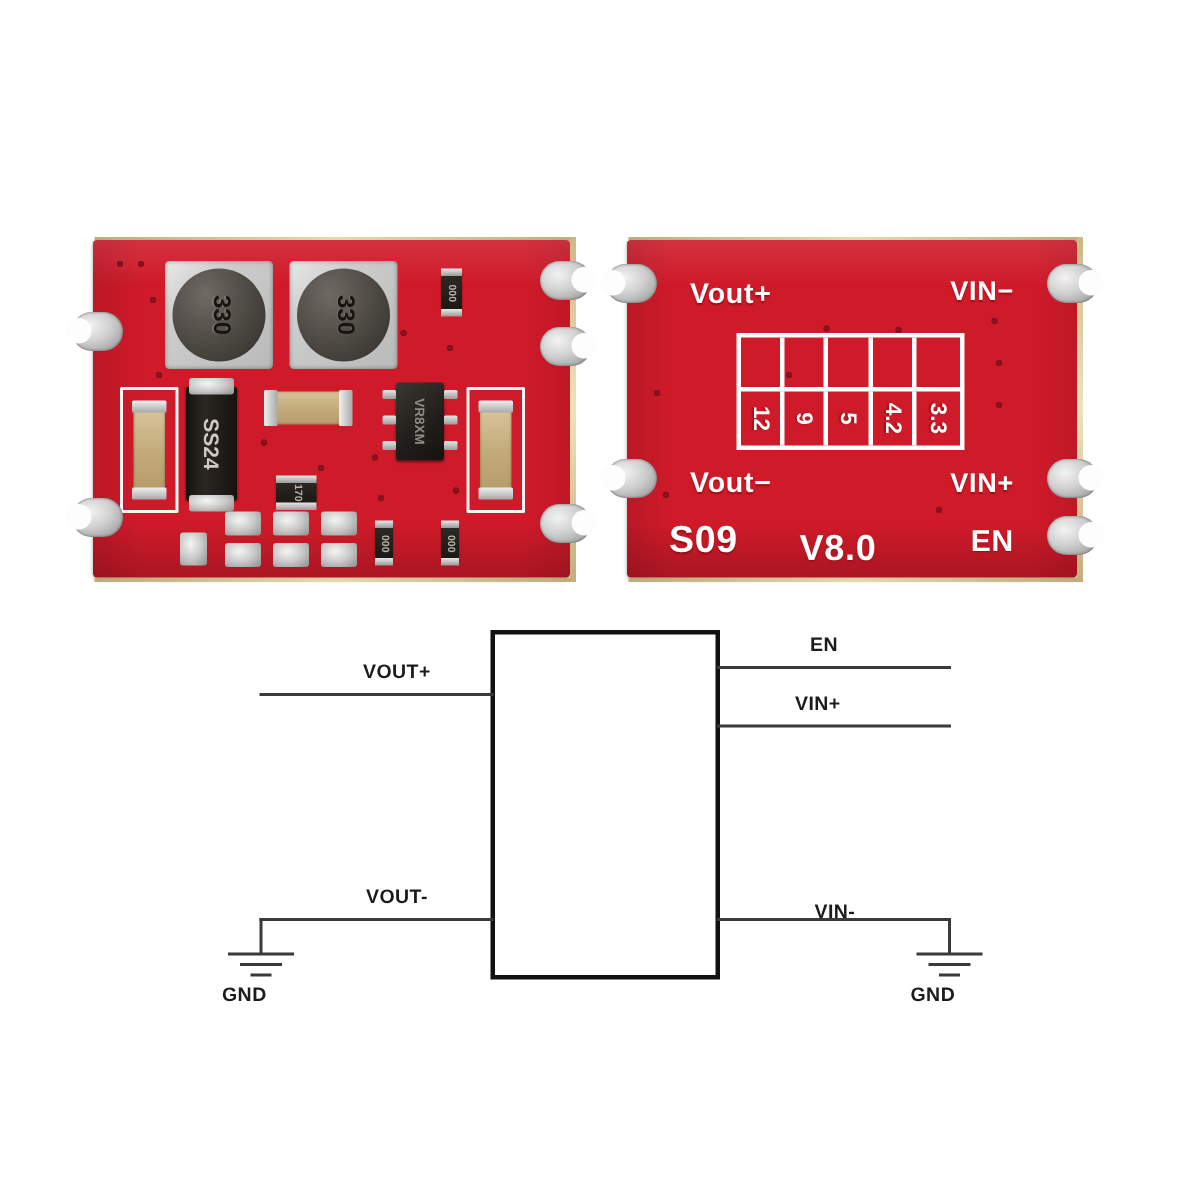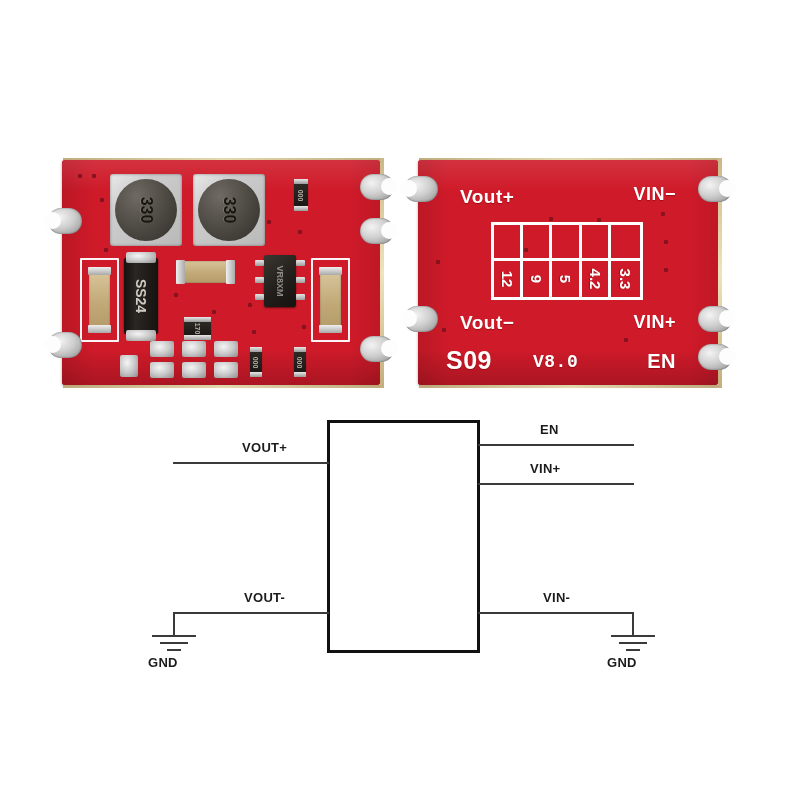--- a/index.html
+++ b/index.html
@@ -342,21 +342,21 @@
     <div class="edge-bottom"></div>
     <div class="edge-right"></div>
 
     <div class="pcb-inner">
 
       <div class="silk" style="left:42px; top:26px; font-size:19px;">Vout+</div>
       <div class="silk" style="right:42px; top:24px; font-size:18px;">VIN−</div>
       <div class="silk" style="left:42px; top:152px; font-size:19px;">Vout−</div>
       <div class="silk" style="right:42px; top:152px; font-size:18px;">VIN+</div>
       <div class="silk" style="left:28px; top:186px; font-size:25px;">S09</div>
-      <div class="silk" style="left:115px; top:192px; font-size:18px;font-family:Liberation Mono, monospace;">V8.0</div>
+      <div class="silk" style="left:115px; top:192px; font-size:24px;">V8.0</div>
       <div class="silk" style="right:42px; top:190px; font-size:20px;">EN</div>
 
       <div class="vgrid" style="left:73px; top:62px; width:152px; height:78px;">
         <div class="vcell"></div>
         <div class="vcell"></div>
         <div class="vcell"></div>
         <div class="vcell"></div>
         <div class="vcell"></div>
 
         <div class="vcell bottomrow">
@@ -412,21 +412,21 @@
     <div class="s-label" style="left:244px; top:190px;">VOUT-</div>
     <div class="gnd" style="left:152px; top:235px; width:44px; height:18px;">
       <i class="g1"></i>
         <i class="g2"></i>
         <i class="g3"></i>
     </div>
     <div class="s-label" style="left:148px; top:255px;">GND</div>
 
     <div class="s-line" style="left:478px; top:212px; width:156px;"></div>
     <div class="s-vline" style="left:632px; top:212px; height:24px;"></div>
-    <div class="s-label" style="left:543px; top:190px;">VIN-</div>
+    <div class="s-label" style="left:543px; top:200px;">VIN-</div>
     <div class="gnd" style="left:611px; top:235px; width:44px; height:18px;">
       <i class="g1"></i>
         <i class="g2"></i>
         <i class="g3"></i>
     </div>
     <div class="s-label" style="left:607px; top:255px;">GND</div>
   </div>
 
 </div>
 

